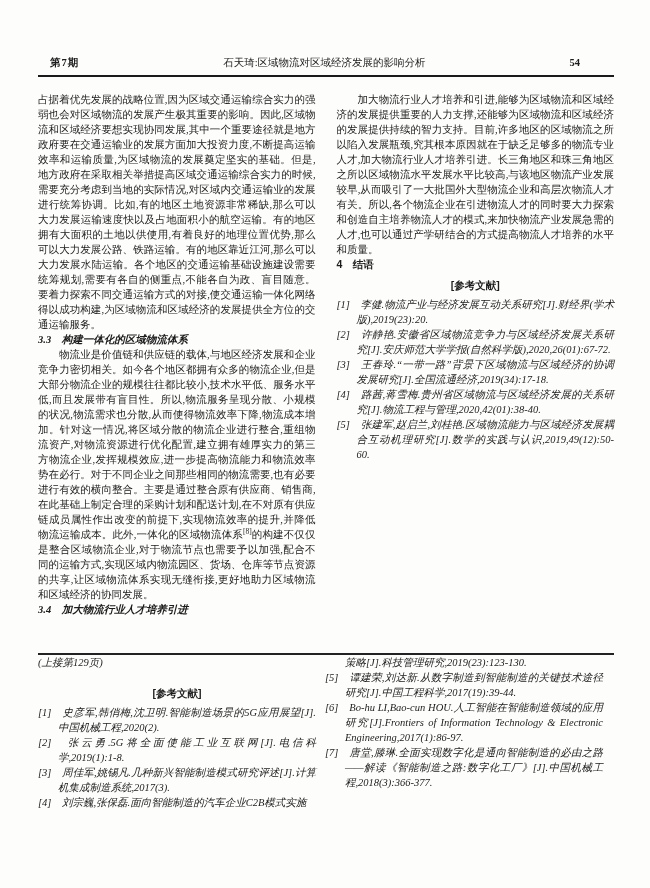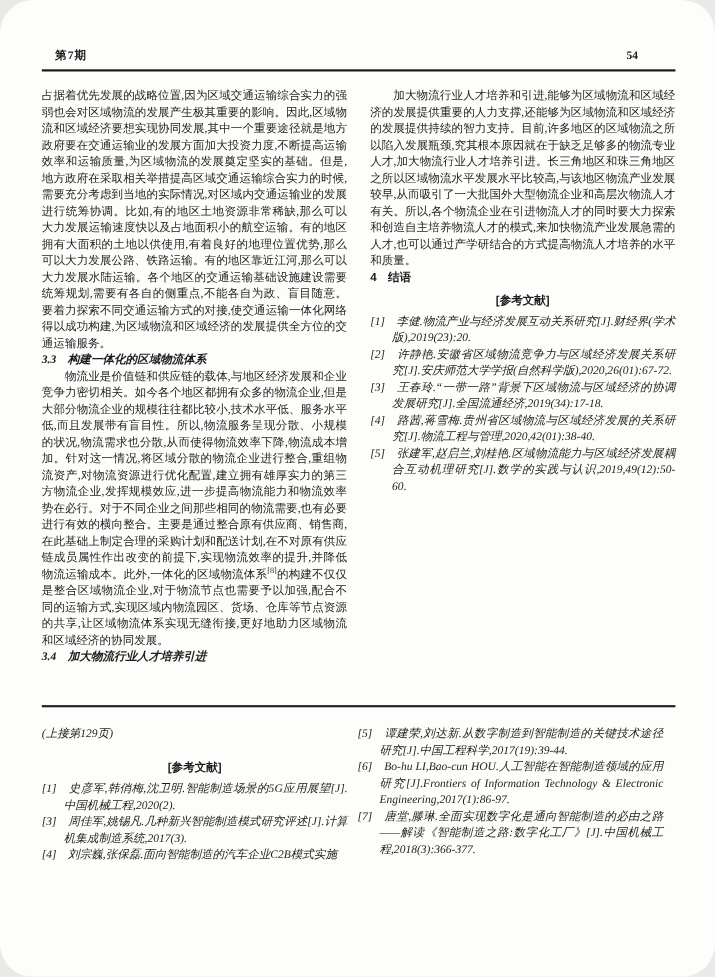--- a/index.html
+++ b/index.html
@@ -4,22 +4,21 @@
 <style>
   * { margin:0; padding:0; box-sizing:border-box; }
   html,body { width:650px; height:888px; }
   body {
     background:#e9e9e7;
     font-family:"Liberation Serif","DejaVu Serif",serif;
   }
   .sheet {
     width:650px; height:888px; overflow:hidden;
     background:#fdfdfb; color:#1c1c1c;
-    padding:44px 36px 0 38px;
-    border-radius:30px;
+    padding:56px 36px 0 38px;
   }
   
   .header {
     display:flex; justify-content:space-between; align-items:baseline;
     font-size:10.5px; padding:0 34px 5px 12px;
   }
   .header .issue { font-weight:bold; letter-spacing:1px; }
   .header .rtitle { flex:1; text-align:center; }
   .header .pageno { font-weight:bold; }
   .header-rule { border-top:2px solid #1a1a1a; }
@@ -33,30 +32,31 @@
   sup.ref-mark { font-size:7.5px; line-height:0; }
   .ref-title {
     text-align:center; font-weight:bold;
     font-family:Liberation Sans, sans-serif;
     margin:6px 0 4px;
   }
   .ref { font-style:italic; padding-left:1.9em; text-indent:-1.9em; text-align:justify; }
   .ref-cont { font-style:italic; padding-left:1.9em; text-align:justify; }
   
   .divider { border-top:2px solid #222; margin-top:17px; }
-  .continued { display:flex; gap:9px; margin-top:17px; }
+  .continued { display:flex; gap:9px; }
   .note { font-style:italic; margin-bottom:16px; }
 </style>
 </head>
 <body>
 
 <div class="sheet">
 
   <div class="header">
     <span class="issue">第7期</span>
+    <span class="rtitle">石天琦:区域物流对区域经济发展的影响分析</span>
     <span class="pageno">54</span>
   </div>
   <div class="header-rule"></div>
 
   <div class="main">
 
     <div class="col">
       <p class="body-p">占据着优先发展的战略位置,因为区域交通运输综合实力的强弱也会对区域物流的发展产生极其重要的影响。因此,区域物流和区域经济要想实现协同发展,其中一个重要途径就是地方政府要在交通运输业的发展方面加大投资力度,不断提高运输效率和运输质量,为区域物流的发展奠定坚实的基础。但是,地方政府在采取相关举措提高区域交通运输综合实力的时候,需要充分考虑到当地的实际情况,对区域内交通运输业的发展进行统筹协调。比如,有的地区土地资源非常稀缺,那么可以大力发展运输速度快以及占地面积小的航空运输。有的地区拥有大面积的土地以供使用,有着良好的地理位置优势,那么可以大力发展公路、铁路运输。有的地区靠近江河,那么可以大力发展水陆运输。各个地区的交通运输基础设施建设需要统筹规划,需要有各自的侧重点,不能各自为政、盲目随意。要着力探索不同交通运输方式的对接,使交通运输一体化网络得以成功构建,为区域物流和区域经济的发展提供全方位的交通运输服务。</p>
       <p class="h-kai">3.3　构建一体化的区域物流体系</p>
       <p class="body-p indent"><span>物流业是价值链和供应链的载体,与地区经济发展和企业竞争力密切相关。如今各个地区都拥有众多的物流企业,但是大部分物流企业的规模往往都比较小,技术水平低、服务水平低,而且发展带有盲目性。所以,物流服务呈现分散、小规模的状况,物流需求也分散,从而使得物流效率下降,物流成本增加。针对这一情况,将区域分散的物流企业进行整合,重组物流资产,对物流资源进行优化配置,建立拥有雄厚实力的第三方物流企业,发挥规模效应,进一步提高物流能力和物流效率势在必行。对于不同企业之间那些相同的物流需要,也有必要进行有效的横向整合。主要是通过整合原有供应商、销售商,在此基础上制定合理的采购计划和配送计划,在不对原有供应链成员属性作出改变的前提下,实现物流效率的提升,并降低物流运输成本。此外,一体化的区域物流体系</span><sup class="ref-mark">[8]</sup><span>的构建不仅仅是整合区域物流企业,对于物流节点也需要予以加强,配合不同的运输方式,实现区域内物流园区、货场、仓库等节点资源的共享,让区域物流体系实现无缝衔接,更好地助力区域物流和区域经济的协同发展。</span></p>
@@ -77,25 +77,27 @@
   </div>
 
   <div class="divider"></div>
 
   <div class="continued">
 
     <div class="col">
       <p class="note">(上接第129页)</p>
       <p class="ref-title">[参考文献]</p>
       <p class="ref">[1]　史彦军,韩俏梅,沈卫明.智能制造场景的5G应用展望[J].中国机械工程,2020(2).</p>
+      <p class="ref">[2]　张云勇.5G将全面使能工业互联网[J].电信科学,2019(1):1-8.</p>
       <p class="ref">[3]　周佳军,姚锡凡.几种新兴智能制造模式研究评述[J].计算机集成制造系统,2017(3).</p>
       <p class="ref">[4]　刘宗巍,张保磊.面向智能制造的汽车企业C2B模式实施</p>
     </div>
 
     <div class="col">
+      <p class="ref-cont">策略[J].科技管理研究,2019(23):123-130.</p>
       <p class="ref">[5]　谭建荣,刘达新.从数字制造到智能制造的关键技术途径研究[J].中国工程科学,2017(19):39-44.</p>
       <p class="ref">[6]　Bo-hu LI,Bao-cun HOU.人工智能在智能制造领域的应用研究[J].Frontiers of Information Technology &amp; Electronic Engineering,2017(1):86-97.</p>
       <p class="ref">[7]　唐堂,滕琳.全面实现数字化是通向智能制造的必由之路——解读《智能制造之路:数字化工厂》[J].中国机械工程,2018(3):366-377.</p>
     </div>
 
   </div>
 
 </div>
 
 </body></html>

